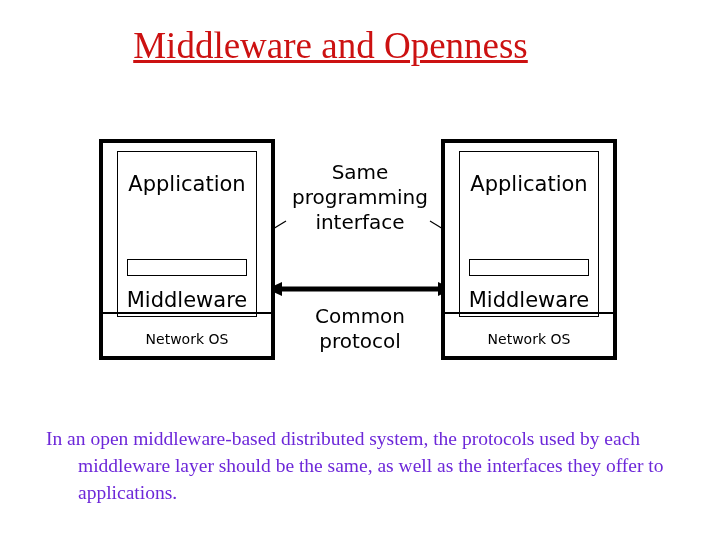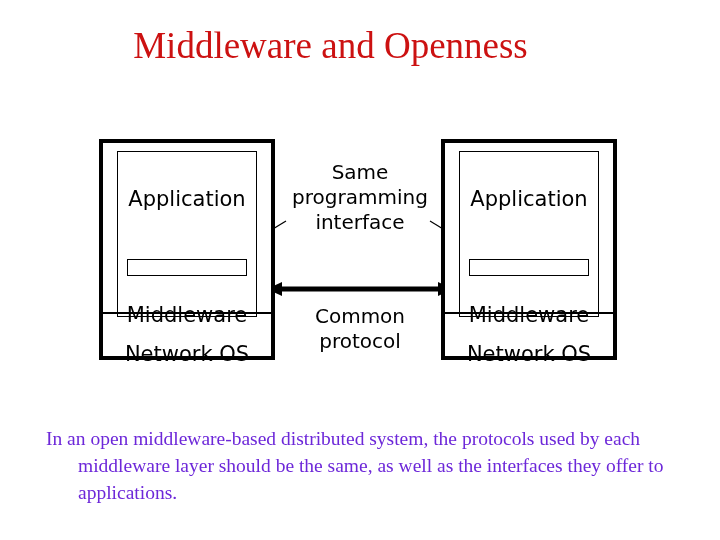--- a/index.html
+++ b/index.html
@@ -22,20 +22,21 @@
     position: absolute;
     left: 0;
     top: 24px;
     width: 661px;
     text-align: center;
     font-family: "Liberation Serif", "DejaVu Serif", serif;
     font-size: 37px;
     line-height: 44px;
     color: #CC1111;
     white-space: nowrap;
+    text-decoration: underline;
   }
 
   
   #diagram {
     position: absolute;
     left: 0;
     top: 0;
     width: 720px;
     height: 400px;
   }
@@ -75,21 +76,20 @@
   .layer-label {
     position: absolute;
     left: 0;
     width: 100%;
     text-align: center;
     font-family: "DejaVu Sans", "Liberation Sans", sans-serif;
     font-size: 21px;
     line-height: 25px;
     color: #000000;
     white-space: nowrap;
-    margin-top: 15px;
   }
   .label-application { top: 20px; }
   .label-middleware  { top: 136px; }
 
   
   .interface-stub {
     position: absolute;
     left: 9px;
     right: 9px;
     top: 107px;
@@ -109,25 +109,24 @@
     background: #000000;
   }
 
   .label-networkos {
     position: absolute;
     left: 0;
     width: 100%;
     text-align: center;
     top: 184px;
     font-family: "DejaVu Sans", "Liberation Sans", sans-serif;
-    font-size: 21px;
+    font-size: 14px;
     line-height: 25px;
     color: #000000;
     white-space: nowrap;
-    margin-top: 15px;
   }
 
   
   .center-note {
     position: absolute;
     width: 166px;
     left: 277px;
     text-align: center;
     font-family: "DejaVu Sans", "Liberation Sans", sans-serif;
     font-size: 20px;

